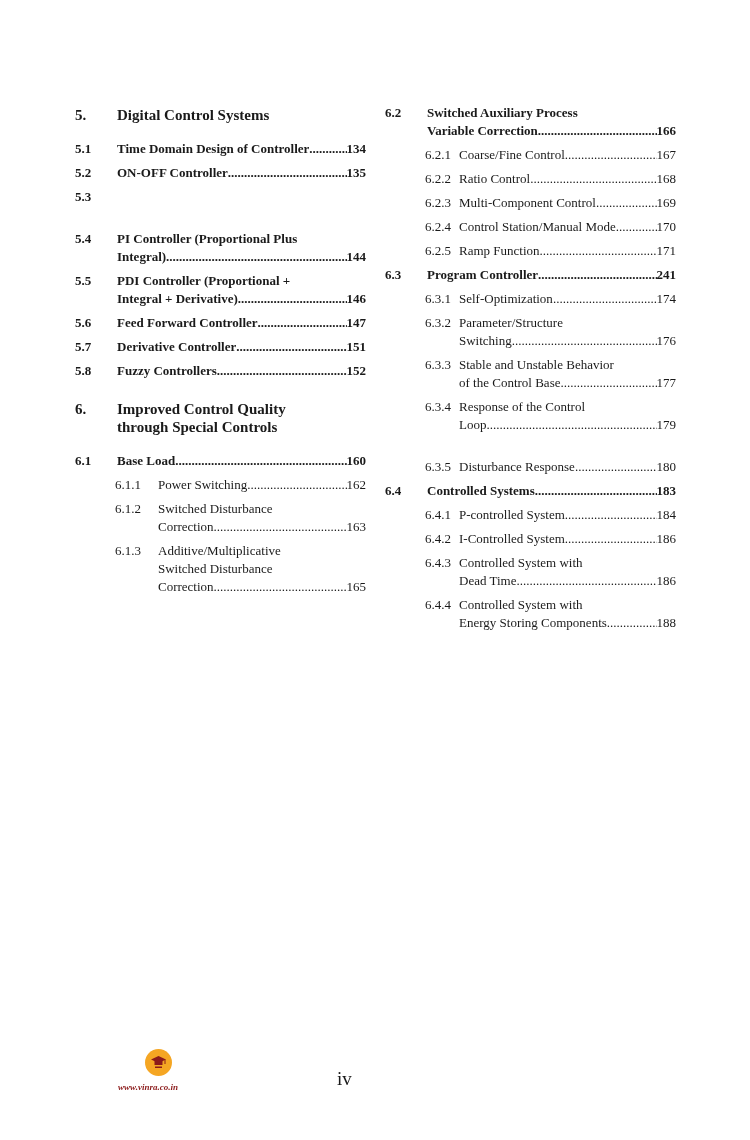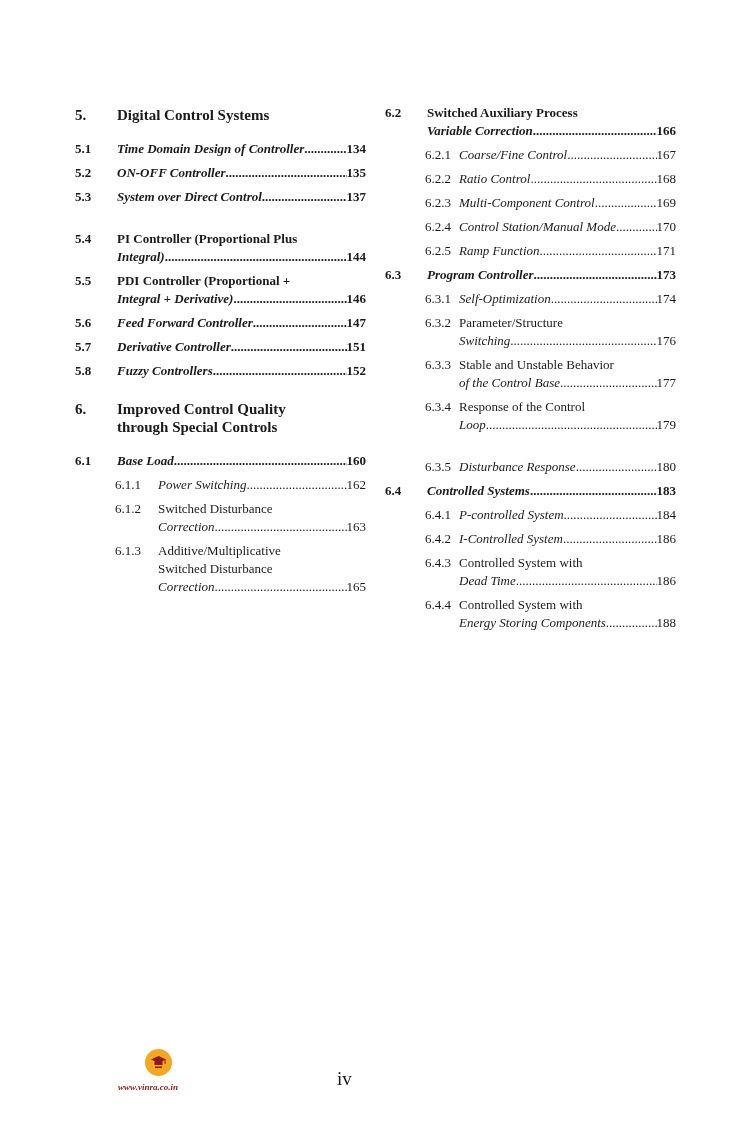--- a/index.html
+++ b/index.html
@@ -11,21 +11,21 @@
   .chap { position:absolute; left:0; width:100%; font-weight:bold; font-size:15px; line-height:18px; }
   .chap .n { position:absolute; left:0; }
   .chap .t { position:absolute; left:42px; }
   .sec { position:absolute; left:0; width:100%; font-weight:bold; font-size:13px; line-height:18px; }
   .sec .n { position:absolute; left:0; }
   .sec .t { position:absolute; left:42px; right:0; }
   .sub { position:absolute; left:0; width:100%; font-size:13px; line-height:18px; }
   .sub .n { position:absolute; left:40px; }
   .sub .t { position:absolute; left:83px; right:0; }
   .line { display:flex; white-space:nowrap; }
-  .line .lt { flex:0 0 auto;font-style:italic; }
+  .line .lt { flex:0 0 auto; }
   .dots { flex:1 1 auto; overflow:hidden; white-space:nowrap; }
   .dots::before { content:"........................................................................................................................................"; letter-spacing:0px; }
   .pg { flex:0 0 auto; }
   #right .sub .n { left:40px;text-align:center; }
   #right .sub .t { left:74px; }
   .footer-page { position:absolute; left:337px; top:1068px; font-size:19px; }
   .logo { position:absolute; left:145px; top:1049px; width:27px; height:27px; border-radius:50%; background:#f5a623; }
   .logo svg { position:absolute; left:5px; top:5px; }
   .site { position:absolute; left:118px; top:1082px; font-size:9px; font-style:italic; font-weight:bold; color:#8b1a1a;text-align:center; }
 </style>
@@ -54,25 +54,20 @@
         <div class="line">
           <span class="lt">ON-OFF Controller</span>
           <span class="dots"></span>
           <span class="pg">135</span>
         </div>
       </div>
   </div>
   <div class="sec" style="top:188px">
     <span class="n">5.3</span>
     <div class="t">
-        <div class="line">
-          <span class="lt">System over Direct Control</span>
-          <span class="dots"></span>
-          <span class="pg">137</span>
-        </div>
       </div>
   </div>
   <div class="sec" style="top:230px">
     <span class="n">5.4</span>
     <div class="t">
         <div>PI Controller (Proportional Plus</div>
         <div class="line">
           <span class="lt">Integral)</span>
           <span class="dots"></span>
           <span class="pg">144</span>
@@ -236,21 +231,21 @@
         </div>
       </div>
   </div>
 
   <div class="sec" style="top:266px">
     <span class="n">6.3</span>
     <div class="t">
         <div class="line">
           <span class="lt">Program Controller</span>
           <span class="dots"></span>
-          <span class="pg">173</span>
+          <span class="pg">241</span>
         </div>
       </div>
   </div>
   <div class="sub" style="top:290px">
     <span class="n">6.3.1</span>
     <div class="t">
         <div class="line">
           <span class="lt">Self-Optimization</span>
           <span class="dots"></span>
           <span class="pg">174</span>

